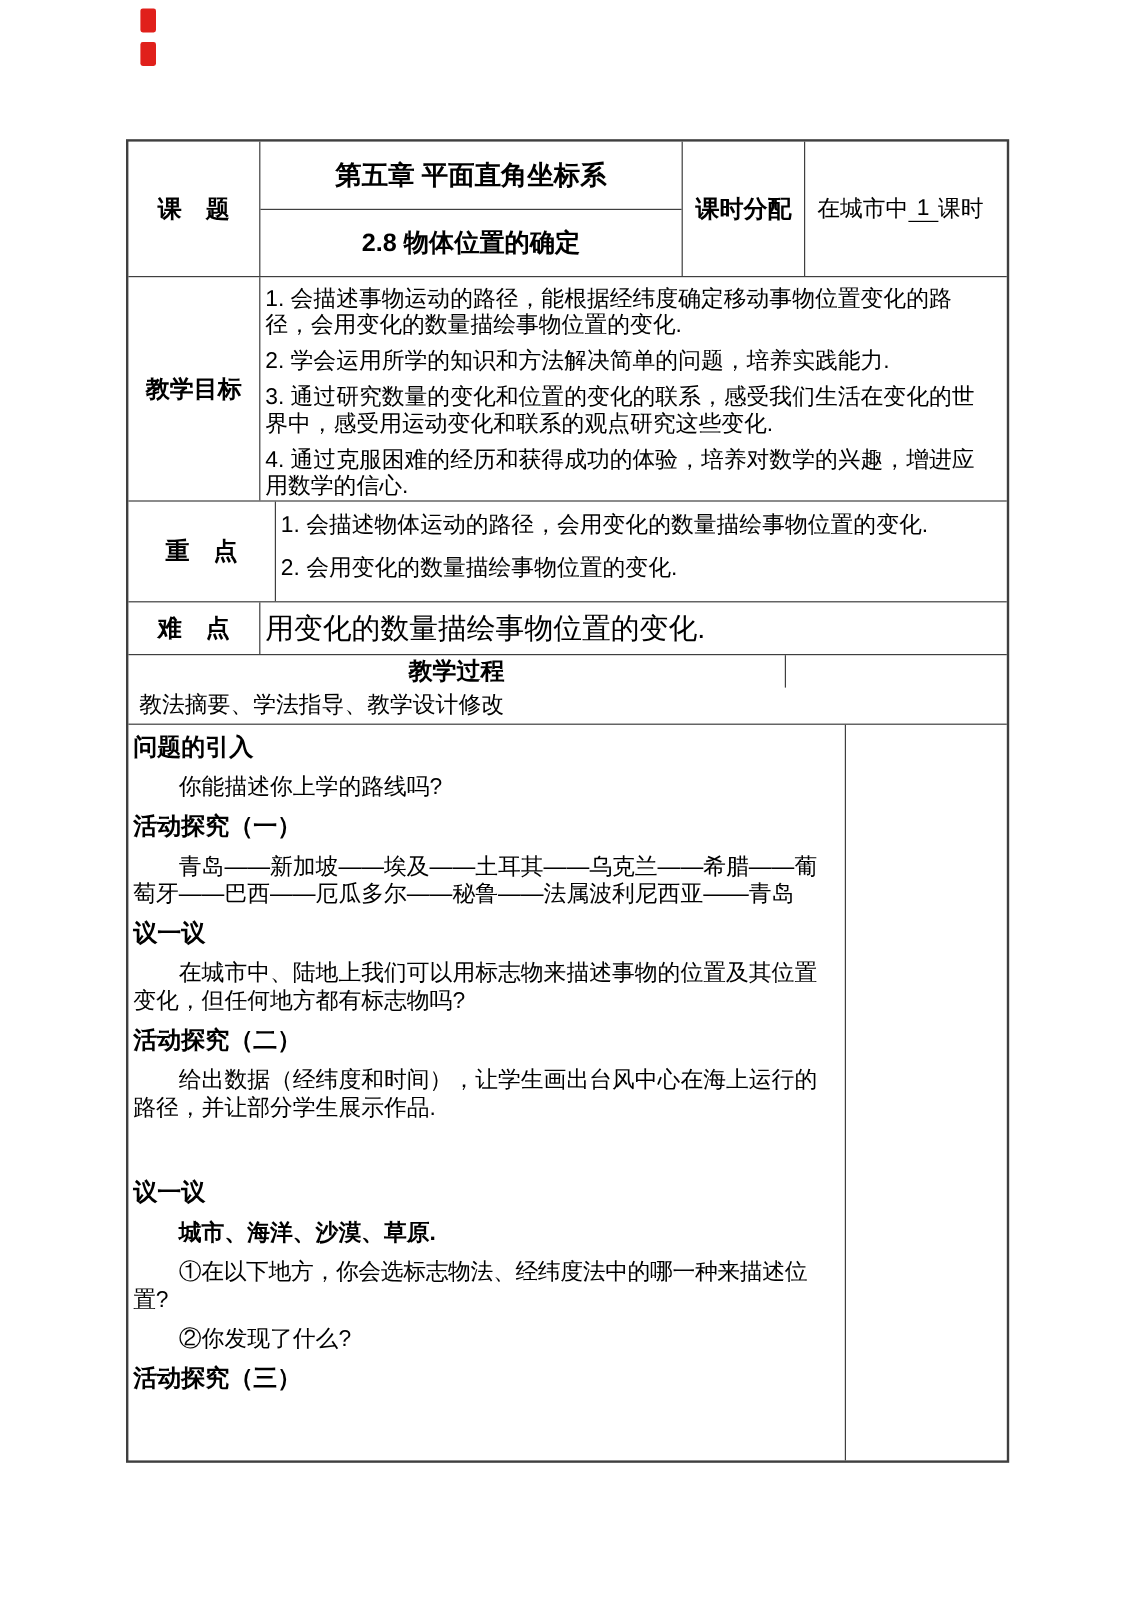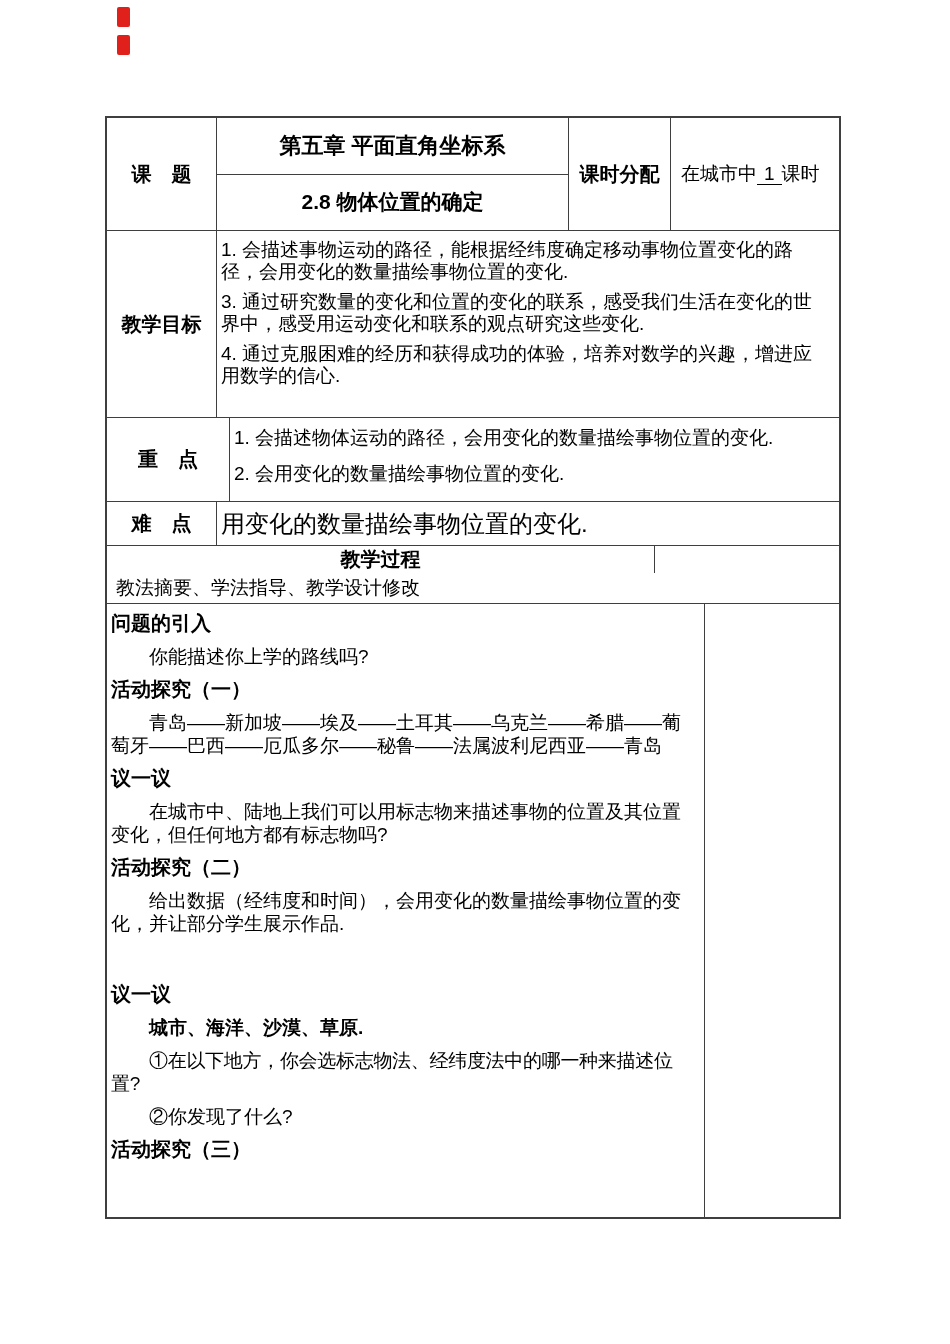--- a/index.html
+++ b/index.html
@@ -105,20 +105,21 @@
       <span>在城市中</span>
         <span class="u">1</span>
         <span>课时</span>
     </div>
   </div>
 
   <div class="t-row" id="row-objectives">
     <div class="cell label-cell" id="objectives-label-cell">教学目标</div>
     <div class="cell body-cell">
       <p>1. 会描述事物运动的路径，能根据经纬度确定移动事物位置变化的路径，会用变化的数量描绘事物位置的变化.</p>
+      <p>2. 学会运用所学的知识和方法解决简单的问题，培养实践能力.</p>
       <p>3. 通过研究数量的变化和位置的变化的联系，感受我们生活在变化的世界中，感受用运动变化和联系的观点研究这些变化.</p>
       <p>4. 通过克服困难的经历和获得成功的体验，培养对数学的兴趣，增进应用数学的信心.</p>
     </div>
   </div>
 
   <div class="t-row" id="row-keypoints">
     <div class="cell label-cell" id="keypoints-label-cell">重　点</div>
     <div class="cell body-cell" id="keypoints-body">
       <p>1. 会描述物体运动的路径，会用变化的数量描绘事物位置的变化.</p>
       <p>2. 会用变化的数量描绘事物位置的变化.</p>
@@ -139,21 +140,21 @@
 
   <div class="t-row" id="row-process">
     <div class="cell" id="process-content">
       <h3 class="blk">问题的引入</h3>
       <p class="blk ind">你能描述你上学的路线吗?</p>
       <h3 class="blk">活动探究（一）</h3>
       <p class="blk ind">青岛——新加坡——埃及——土耳其——乌克兰——希腊——葡萄牙——巴西——厄瓜多尔——秘鲁——法属波利尼西亚——青岛</p>
       <h3 class="blk">议一议</h3>
       <p class="blk ind">在城市中、陆地上我们可以用标志物来描述事物的位置及其位置变化，但任何地方都有标志物吗?</p>
       <h3 class="blk">活动探究（二）</h3>
-      <p class="blk ind">给出数据（经纬度和时间），会用变化的数量描绘事物位置的变化，并让部分学生展示作品.</p>
+      <p class="blk ind">给出数据（经纬度和时间），让学生画出台风中心在海上运行的路径，并让部分学生展示作品.</p>
       <div class="blk" id="spacer-block"></div>
       <h3 class="blk">议一议</h3>
       <p class="blk ind b">城市、海洋、沙漠、草原.</p>
       <p class="blk ind tight">①在以下地方，你会选标志物法、经纬度法中的哪一种来描述位置?</p>
       <p class="blk ind">②你发现了什么?</p>
       <h3 class="blk">活动探究（三）</h3>
     </div>
     <div class="cell" id="notes-column"></div>
   </div>
 

